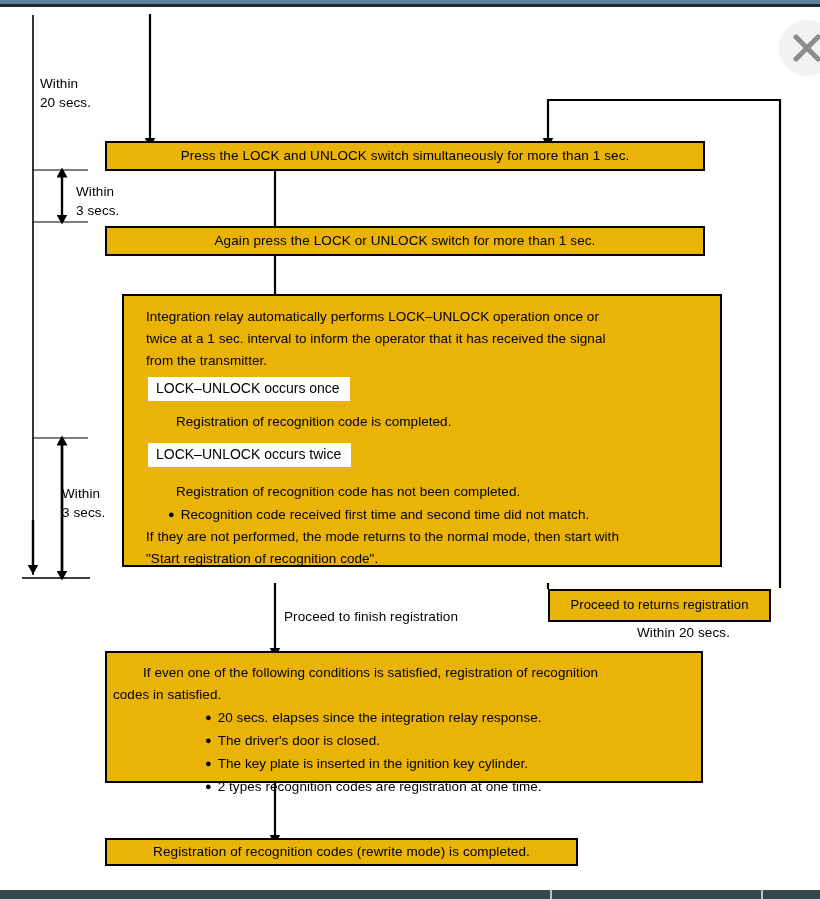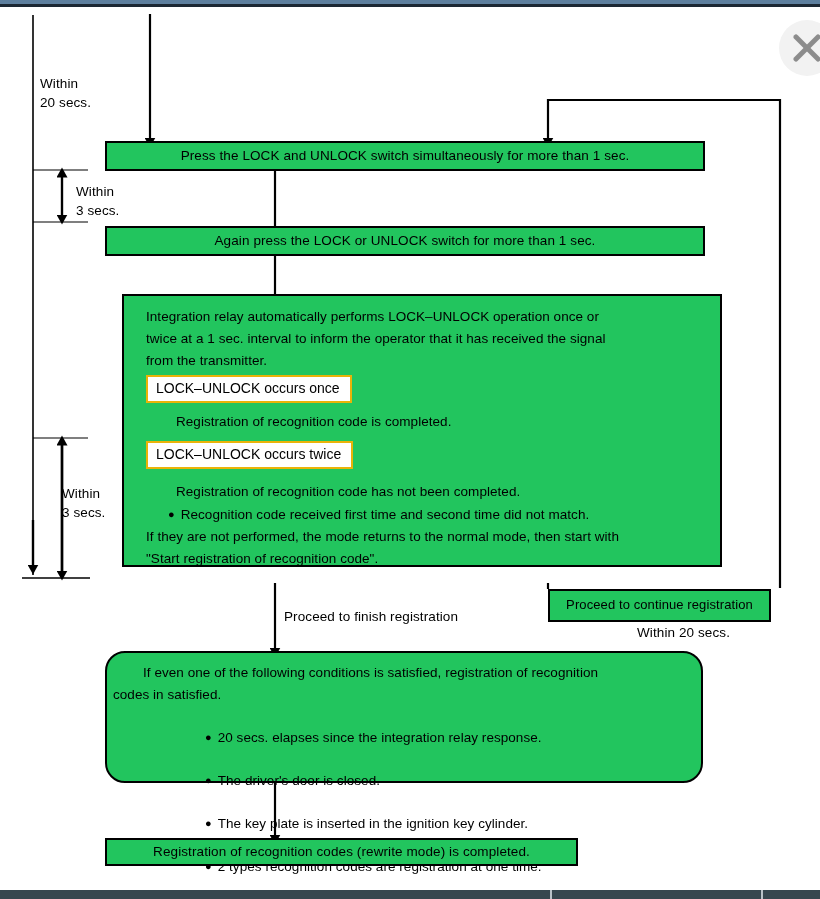--- a/index.html
+++ b/index.html
@@ -64,21 +64,21 @@
     left: 0; top: 0;
     width: 820px;
     height: 890px;
   }
   .canvas svg { position:absolute; left:0; top:0; }
 
   
   .fbox {
     position: absolute;
     border: 2px solid #000;
-    background: #22c55e;
+    background: #eab308;
     box-sizing: border-box;
   }
   .fbox.center {
     display: flex;
     align-items: center;
     justify-content: center;
   }
   .fbox .txt {
     font-size: 13.5px;
     line-height: 1.45;
@@ -94,21 +94,21 @@
     border: 2px solid #eab308;
     display: inline-block;
     padding: 2px 10px 3px 8px;
     margin: 3px 0 2px 0;
     font-size: 14px;
     line-height: 19px;
     background: #fff;
   }
   .indent1 { margin-left: 30px; }
   .indent2 { margin-left: 22px; }
-  .indentB { margin-left: 62px; margin-top: 20px; }
+  .indentB { margin-left: 62px; }
   .bullet-line { white-space: nowrap; }
   .tick { margin-right: 6px; font-size: 11px; vertical-align: 1px; }
 
   
   .lbl {
     position: absolute;
     font-size: 13.5px;
     line-height: 19px;
     white-space: pre-line;
     letter-spacing: 0.1px;
@@ -221,24 +221,24 @@
 
     <div class="blocktext">
       <div>If they are not performed, the mode returns to the normal mode, then start with</div>
       <div>"Start registration of recognition code".</div>
     </div>
   </div>
 
   <div class="lbl" style="left:284px; top:607px;">Proceed to finish registration</div>
 
   <div class="fbox center" style="left:548px; top:589px; width:223px; height:33px;">
-    <span class="txt" style="font-size:13px;">Proceed to continue registration</span>
-  </div>
-
-  <div class="fbox" style="left:105px; top:651px; width:598px; height:132px; padding:9px 10px 0 36px;border-radius:20px;">
+    <span class="txt" style="font-size:13px;">Proceed to returns registration</span>
+  </div>
+
+  <div class="fbox" style="left:105px; top:651px; width:598px; height:132px; padding:9px 10px 0 36px;">
     <div class="blocktext">
       <div>If even one of the following conditions is satisfied, registration of recognition</div>
       <div style="margin-left:-30px;">codes in satisfied.</div>
     </div>
 
     <div class="blocktext indentB bullet-line">
       <span class="tick">●</span><span>20 secs. elapses since the integration relay response.</span>
     </div>
     <div class="blocktext indentB bullet-line">
       <span class="tick">●</span><span>The driver's door is closed.</span>

